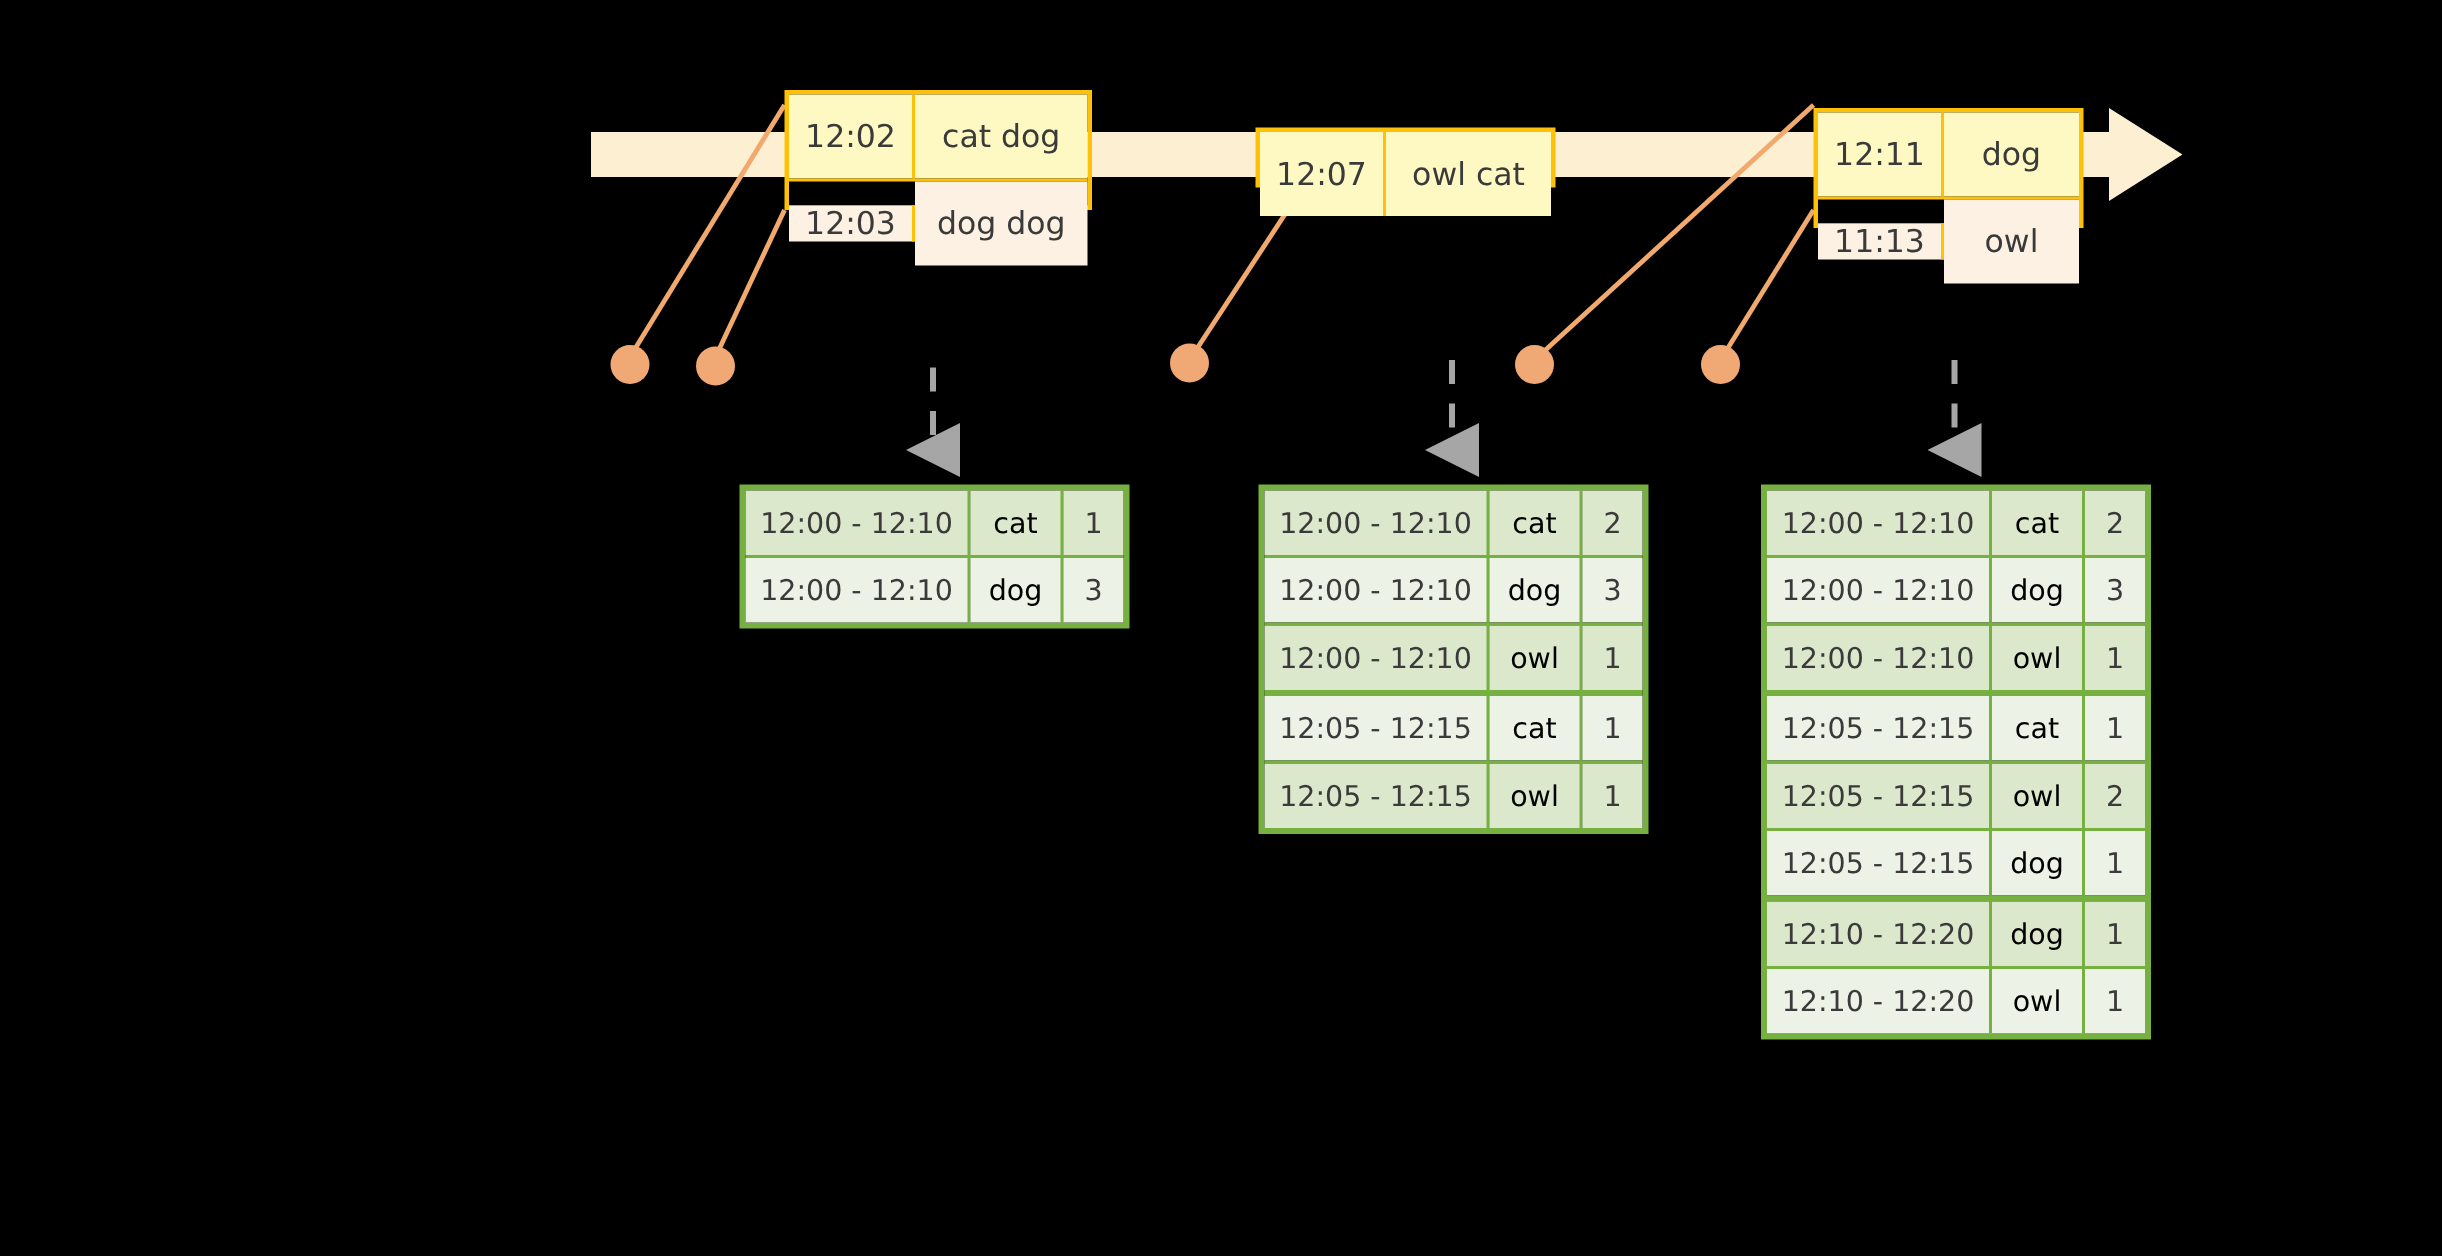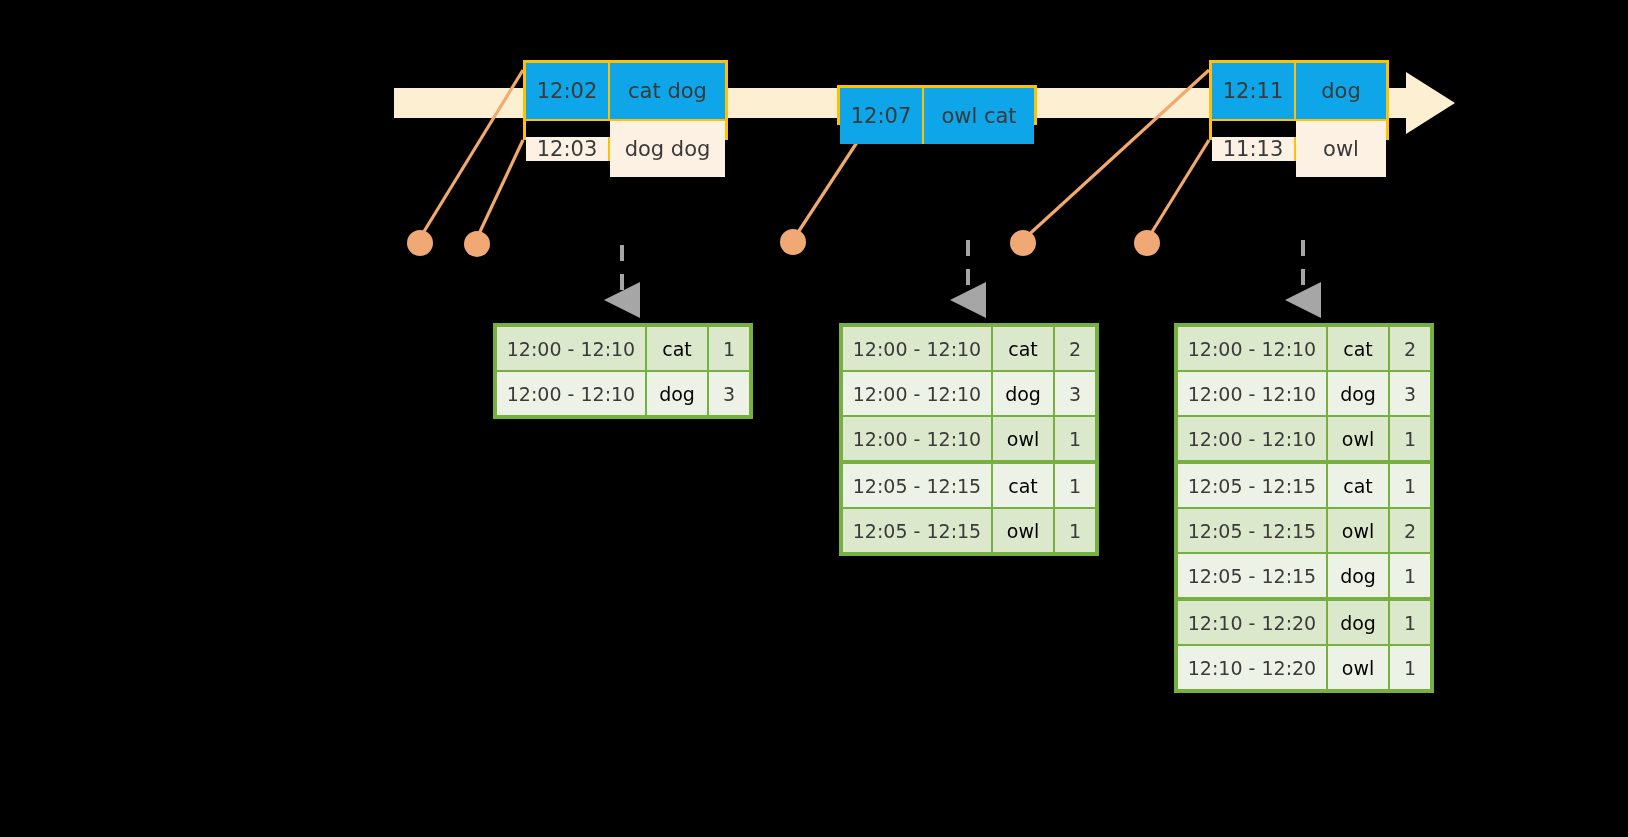--- a/index.html
+++ b/index.html
@@ -56,21 +56,21 @@
   .ev-words {
     flex: 1 1 auto;
     display: flex;
     align-items: center;
     justify-content: center;
     font-size: 21px;
     color: #3a3a3a;
     box-sizing: border-box;
     padding: 16px 12px;
   }
-  .tone-a .ev-time, .tone-a .ev-words { background: #0ea5e9; }
+  .tone-a .ev-time, .tone-a .ev-words { background: #fef9c3; }
   .tone-b .ev-time, .tone-b .ev-words { background: #FDF1E4; }
 
   
   .result-table {
     position: absolute;
     border: 4px solid #76B041;
     box-sizing: border-box;
     display: flex;
     flex-direction: column;
   }
@@ -166,21 +166,21 @@
     </div>
   </div>
 
   <div class="event-box" style="left:837px; top:85px; width:200px; height:40px;">
     <div class="event-row tone-a">
       <div class="ev-time">12:07</div>
       <div class="ev-words">owl cat</div>
     </div>
   </div>
 
-  <div class="event-box" style="left:1209px; top:60px; width:180px; height:80px;">
+  <div class="event-box" style="left:1209px; top:72px; width:180px; height:80px;">
     <div class="event-row tone-a">
       <div class="ev-time">12:11</div>
       <div class="ev-words">dog</div>
     </div>
     <div class="event-row tone-b">
       <div class="ev-time">11:13</div>
       <div class="ev-words">owl</div>
     </div>
   </div>
 

